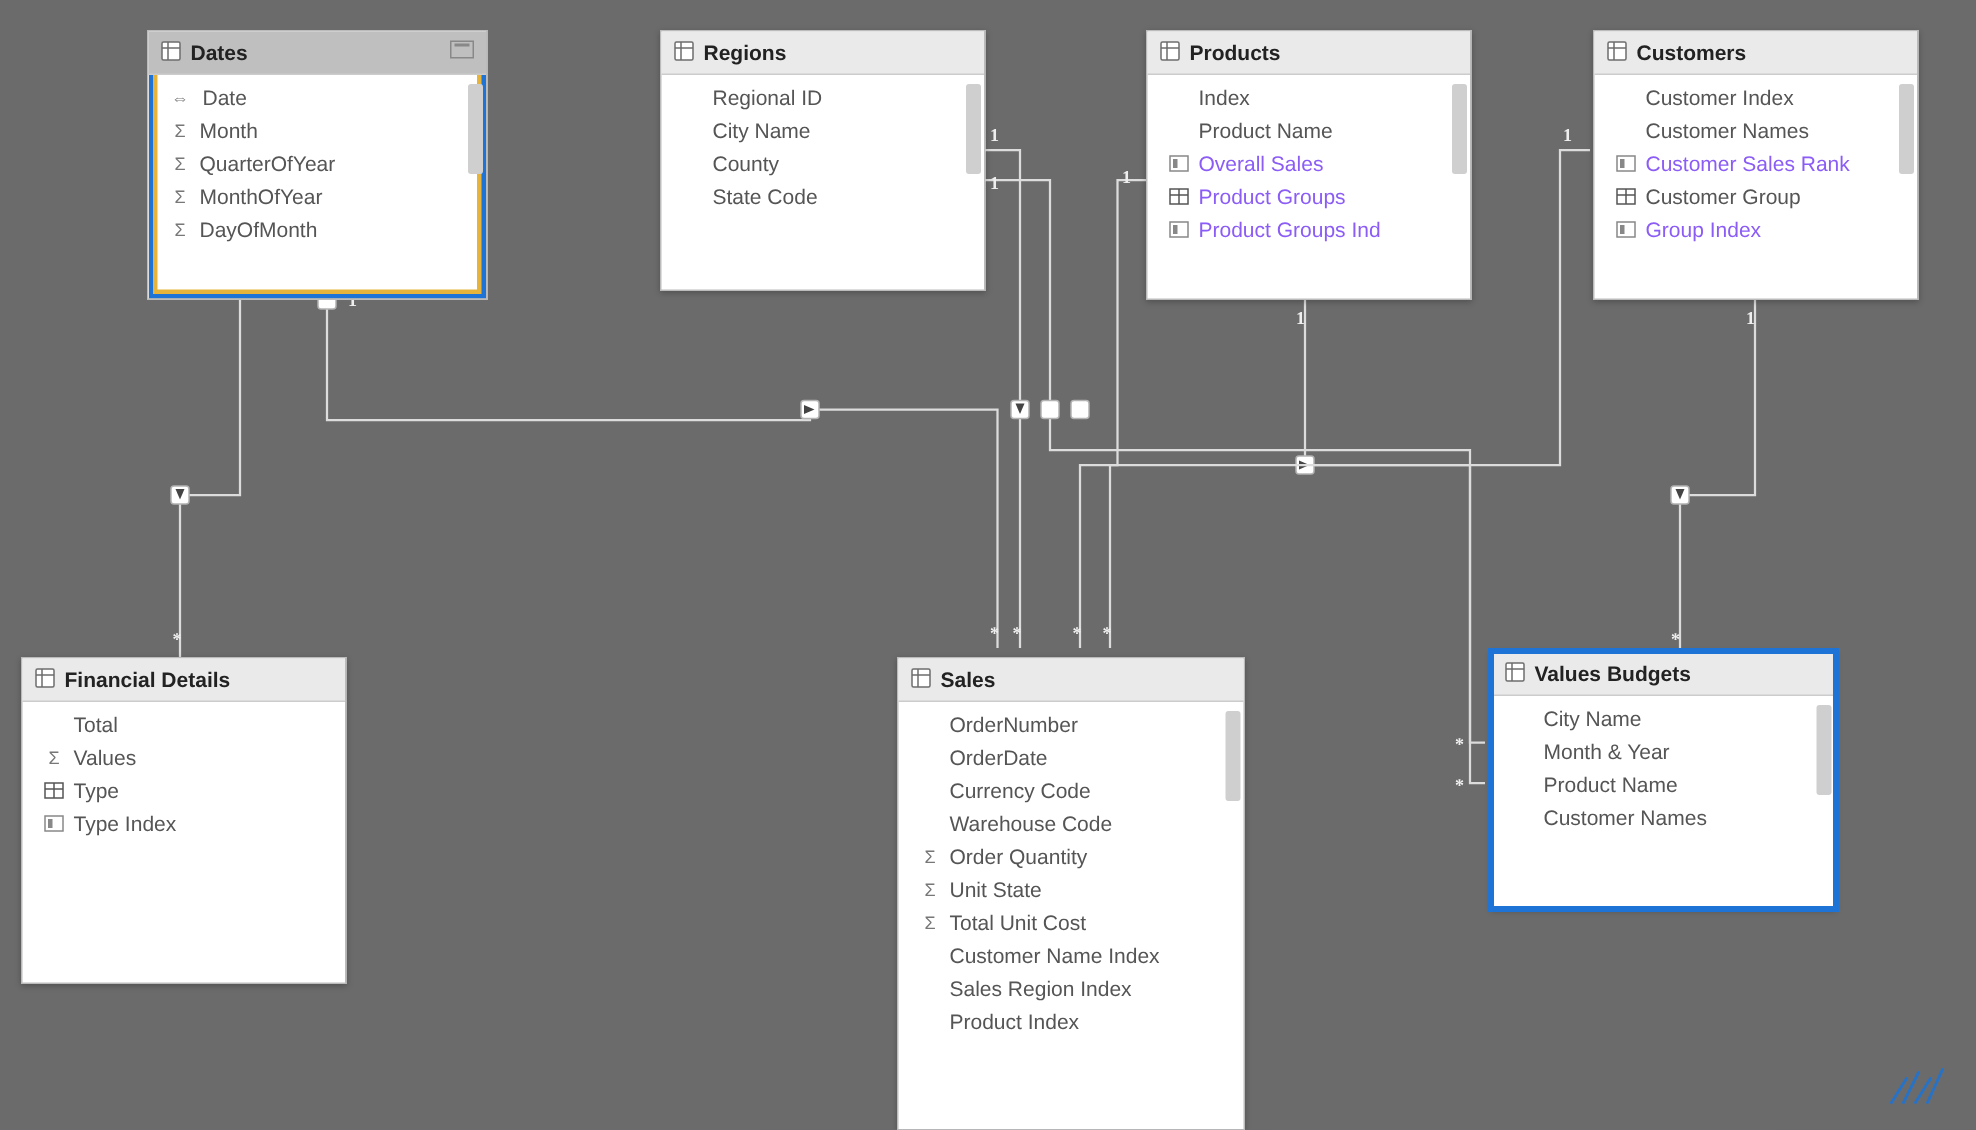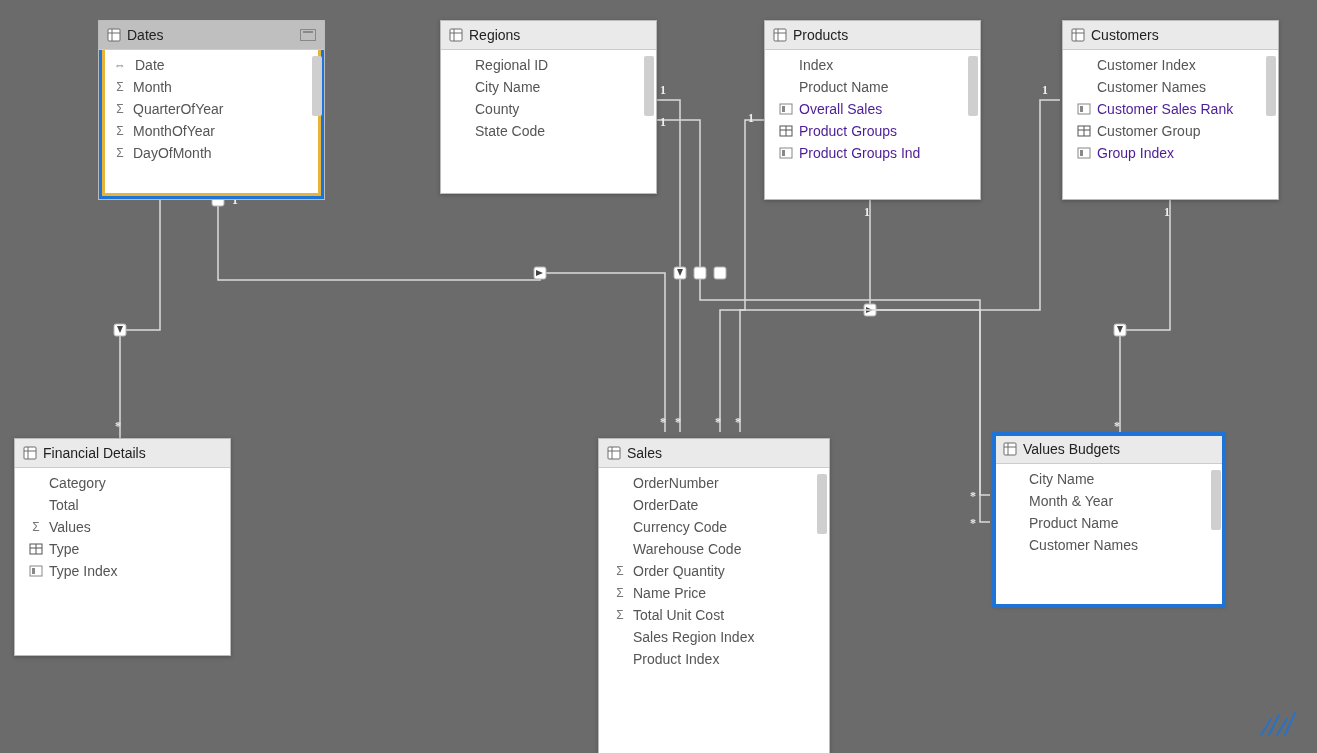--- a/index.html
+++ b/index.html
@@ -1,25 +1,25 @@
 <!DOCTYPE html>
 <html><head>
 <meta charset="utf-8">
 <style>
   html,body{margin:0;padding:0;width:1317px;height:753px;background:#6b6b6b;font-family:"Segoe UI",Arial,sans-serif;font-size:14px;color:#333;overflow:hidden}
   .canvas{position:relative;width:1317px;height:753px}
   svg.wires{position:absolute;left:0;top:0;width:1317px;height:753px;pointer-events:none}
   .tbl{position:absolute;background:#fff;border:1px solid #bbb;box-shadow:0 1px 4px rgba(0,0,0,.25)}
-  .tbl .hdr{display:flex;align-items:center;gap:6px;padding:6px 8px;background:#eaeaea;border-bottom:1px solid #ccc;font-weight:400;color:#222}
+  .tbl .hdr{display:flex;align-items:flex-start;gap:6px;padding:6px 8px;background:#eaeaea;border-bottom:1px solid #ccc;font-weight:700;color:#222}
   .tbl.sel .hdr{background:#bfbfbf}
   .tbl .hdr .ticn{width:14px;height:14px;flex:0 0 14px;stroke:#6d6d6d;fill:#fff}
   .tbl .body{position:relative;padding:4px 0 4px 0;max-height:100%;overflow:hidden}
   .tbl .body.scroll::after{content:"";position:absolute;right:2px;top:6px;width:10px;height:60px;background:#cfcfcf;border-radius:2px}
   .fld{display:flex;align-items:center;gap:6px;padding:3px 10px 3px 14px;color:#555;white-space:nowrap;overflow:hidden;text-overflow:ellipsis}
-  .fld.dim{color:#4c1d95}
+  .fld.dim{color:#8b5cf6}
   .fld .ficon{width:14px;height:14px;flex:0 0 14px;display:inline-flex;align-items:center;justify-content:center;color:#777;font-size:12px}
   .fld .indent{width:14px;flex:0 0 14px}
   .hl-blue{outline:4px solid #1d74d6;outline-offset:-2px}
   .hl-gold{box-shadow:inset 0 0 0 3px #1d74d6,inset 0 0 0 6px #e6b43a}
   .node{fill:#fff;stroke:#b3b3b3;stroke-width:1}
   .wire{fill:none;stroke:#dcdcdc;stroke-width:1.5}
   .tick{font:600 12px "Segoe UI";fill:#eee}
   .arrow{fill:#444}
   .expand{margin-left:auto;width:14px;height:10px;border:1px solid #888;position:relative}
   .expand::before{content:"";position:absolute;left:2px;right:2px;top:1px;height:2px;background:#888}
@@ -243,24 +243,20 @@
     <svg class="ticn">
           <rect x="1" y="1" width="12" height="12" rx="1"></rect>
           <line x1="1" y1="5" x2="13" y2="5" stroke="#6d6d6d"></line>
           <line x1="5" y1="1" x2="5" y2="13" stroke="#6d6d6d"></line>
         </svg>
     <span>Financial Details</span>
   </div>
   <div class="body">
         <div class="fld">
           <span class="indent"></span>
-          <span>Category</span>
-        </div>
-        <div class="fld">
-          <span class="indent"></span>
           <span>Total</span>
         </div>
         <div class="fld">
           <span class="ficon">Σ</span>
           <span>Values</span>
         </div>
         <div class="fld">
           <span class="ficon">
             <svg width="14" height="14">
               <rect x="1" y="2" width="12" height="10" fill="none" stroke="#555"></rect>
@@ -307,25 +303,29 @@
         <div class="fld">
           <span class="indent"></span>
           <span>Warehouse Code</span>
         </div>
         <div class="fld">
           <span class="ficon">Σ</span>
           <span>Order Quantity</span>
         </div>
         <div class="fld">
           <span class="ficon">Σ</span>
-          <span>Name Price</span>
+          <span>Unit State</span>
         </div>
         <div class="fld">
           <span class="ficon">Σ</span>
           <span>Total Unit Cost</span>
+        </div>
+        <div class="fld">
+          <span class="indent"></span>
+          <span>Customer Name Index</span>
         </div>
         <div class="fld">
           <span class="indent"></span>
           <span>Sales Region Index</span>
         </div>
         <div class="fld">
           <span class="indent"></span>
           <span>Product Index</span>
         </div>
       </div>

